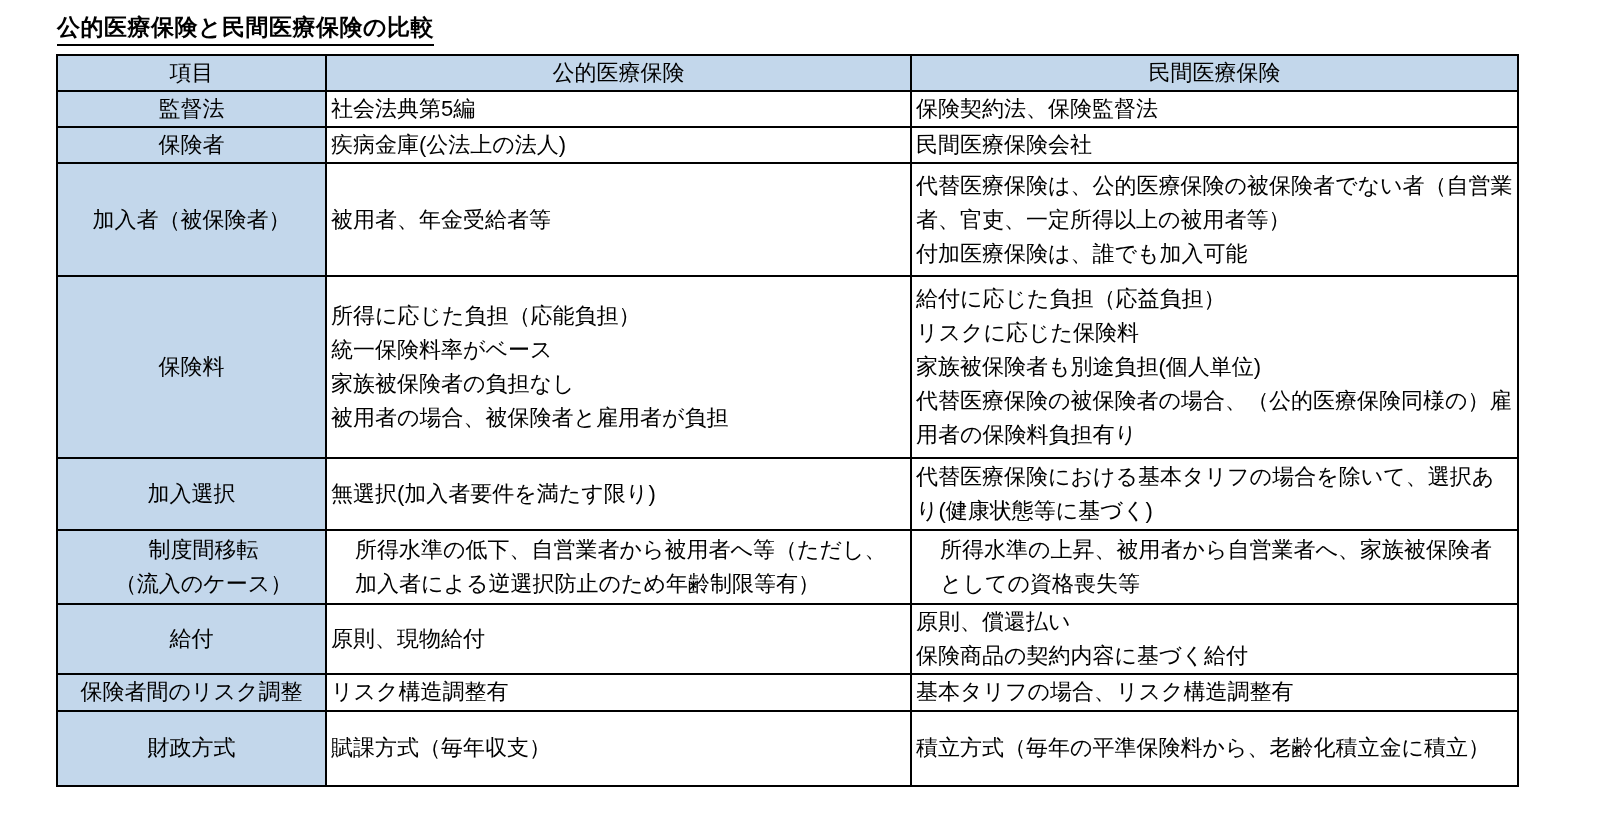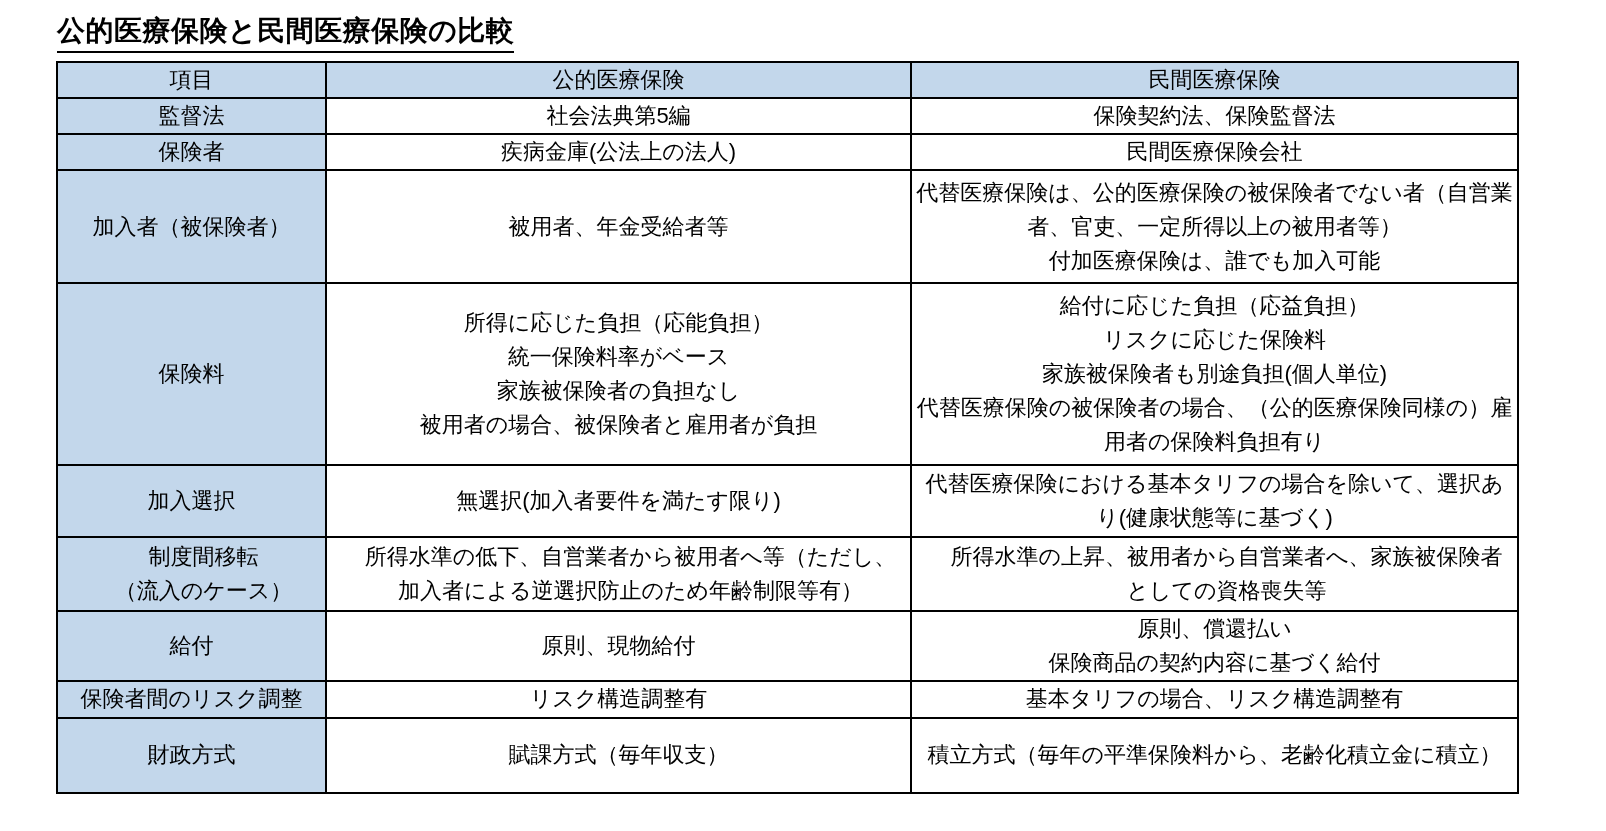--- a/index.html
+++ b/index.html
@@ -12,21 +12,21 @@
   .page {
     width: 1606px;
     height: 831px;
     background: #ffffff;
     box-sizing: border-box;
     padding: 12px 0 0 56px;
     overflow: hidden;
   }
   .doc-title {
     display: inline-block;
-    font-size: 28px;
+    font-size: 23px;
     font-weight: bold;
     border-bottom: 2px solid #000000;
     padding-bottom: 1px;
     margin: 0 0 8px 1px;
     letter-spacing: 0.5px;
   }
   table.cmp {
     border-collapse: collapse;
     table-layout: fixed;
     width: 1461px;
@@ -50,21 +50,21 @@
     height: 21px;
   }
   td.item-cell {
     background: #c3d7eb;
     text-align: center;
     white-space: pre-line;
     margin-left: 7px;
   }
   td.val-cell {
     background: #ffffff;
-    text-align: center;
+    text-align: left;
     white-space: pre-line;
     margin-left: 9px;
   }
   tr.r0 td { height: 33px; }
   tr.r1 td { height: 33px; }
   tr.r2 td { height: 113px; }
   tr.r3 td { height: 182px; }
   tr.r4 td { height: 72px; }
   tr.r5 td { height: 74px; padding-left: 28px; }
   tr.r6 td { height: 70px; }

